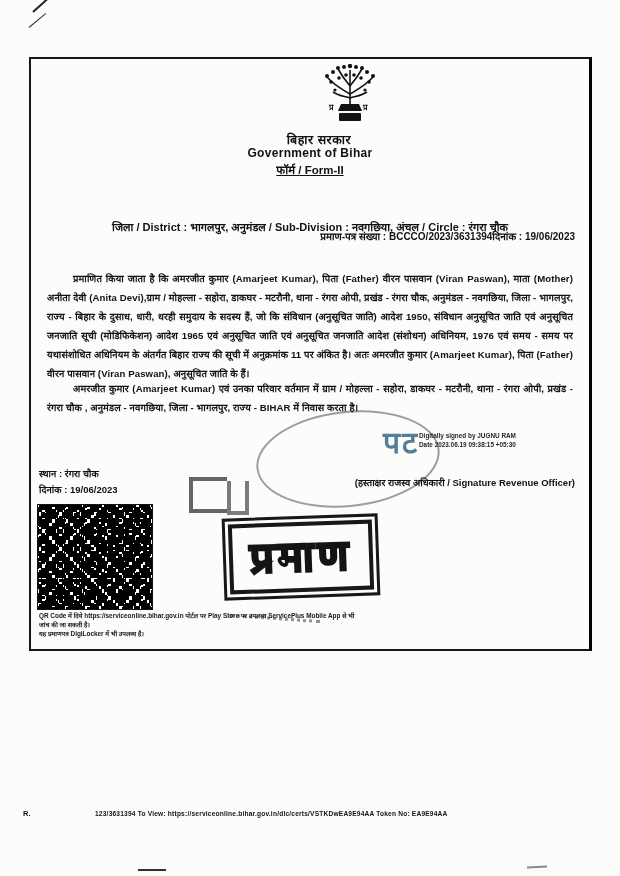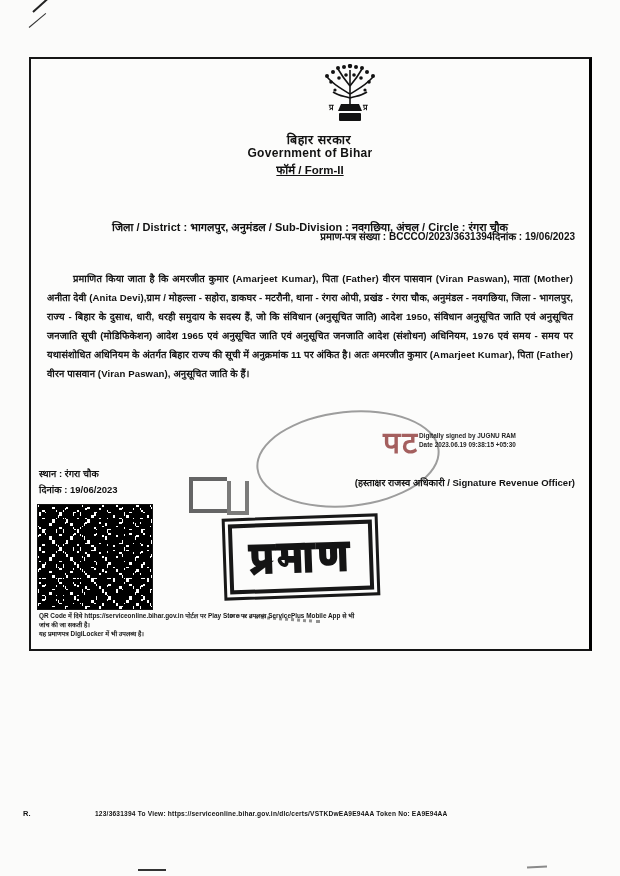--- a/index.html
+++ b/index.html
@@ -31,21 +31,21 @@
   .certline{top:142px;font-size:11px;}
 
   .meta{top:170px;left:14px;width:530px;display:flex;justify-content:flex-end;font-size:10px;font-weight:bold;}
 
   .para{left:16px;width:526px;font-size:9.6px;font-weight:bold;line-height:19px;text-align:justify;text-indent:26px;letter-spacing:.1px;}
   .p1{top:210px;}
   .p2{top:320px;}
 
   
   .oval{left:225px;top:352px;width:180px;height:92px;border:2px solid #2a2a2a;border-radius:50%;opacity:.45;transform:rotate(-6deg);}
-  .oval-glyph{left:352px;top:362px;font-size:30px;font-weight:bold;opacity:.7;color:#7f1d1d;letter-spacing:2px;}
+  .oval-glyph{left:352px;top:362px;font-size:30px;font-weight:bold;opacity:.7;color:#0c4a6e;letter-spacing:2px;}
   .bracket1{left:158px;top:418px;width:34px;height:28px;border:4px solid #262626;border-right:none;opacity:.7;}
   .bracket2{left:196px;top:422px;width:14px;height:30px;border:4px solid #262626;border-top:none;opacity:.6;}
 
   .digsig{left:388px;top:373px;width:180px;font-size:6.4px;line-height:8.5px;color:#262626;font-weight:bold;}
   .officer{top:417px;right:14px;font-size:9.5px;font-weight:bold;text-align:right;width:320px;}
 
   .place{left:8px;top:408px;font-size:9.5px;font-weight:bold;}
   .pdate{left:8px;top:424px;font-size:9.5px;font-weight:bold;}
 
   .qr{
@@ -130,20 +130,21 @@
   <div class="abs hdr form-no">फॉर्म / Form-II</div>
 
   <div class="abs hdr district">जिला / District : भागलपुर, अनुमंडल / Sub-Division : नवगछिया, अंचल / Circle : रंगरा चौक</div>
 
   <div class="abs meta">
     <span>प्रमाण-पत्र संख्या : BCCCO/2023/3631394</span>
     <span>दिनांक : 19/06/2023</span>
   </div>
 
   <div class="abs para p1">प्रमाणित किया जाता है कि अमरजीत कुमार (Amarjeet Kumar), पिता (Father) वीरन पासवान (Viran Paswan), माता (Mother) अनीता देवी (Anita Devi),ग्राम / मोहल्ला - सहोरा, डाकघर - मटरौनी, थाना - रंगरा ओपी, प्रखंड - रंगरा चौक, अनुमंडल - नवगछिया, जिला - भागलपुर, राज्य - बिहार के दुसाध, धारी, धरही समुदाय के सदस्य हैं, जो कि संविधान (अनुसूचित जाति) आदेश 1950, संविधान अनुसूचित जाति एवं अनुसूचित जनजाति सूची (मोडिफिकेशन) आदेश 1965 एवं अनुसूचित जाति एवं अनुसूचित जनजाति आदेश (संशोधन) अधिनियम, 1976 एवं समय - समय पर यथासंशोधित अधिनियम के अंतर्गत बिहार राज्य की सूची में अनुक्रमांक 11 पर अंकित है। अतः अमरजीत कुमार (Amarjeet Kumar), पिता (Father) वीरन पासवान (Viran Paswan), अनुसूचित जाति के हैं।</div>
+  <div class="abs para p2">अमरजीत कुमार (Amarjeet Kumar) एवं उनका परिवार वर्तमान में ग्राम / मोहल्ला - सहोरा, डाकघर - मटरौनी, थाना - रंगरा ओपी, प्रखंड - रंगरा चौक , अनुमंडल - नवगछिया, जिला - भागलपुर, राज्य - BIHAR में निवास करता है।</div>
 
   <div class="abs oval"></div>
   <div class="abs oval-glyph">पट</div>
   <div class="abs bracket1"></div>
   <div class="abs bracket2"></div>
 
   <div class="abs digsig">
     <div>Digitally signed by JUGNU RAM</div>
     <div>Date 2023.06.19 09:38:15 +05:30</div>
   </div>

